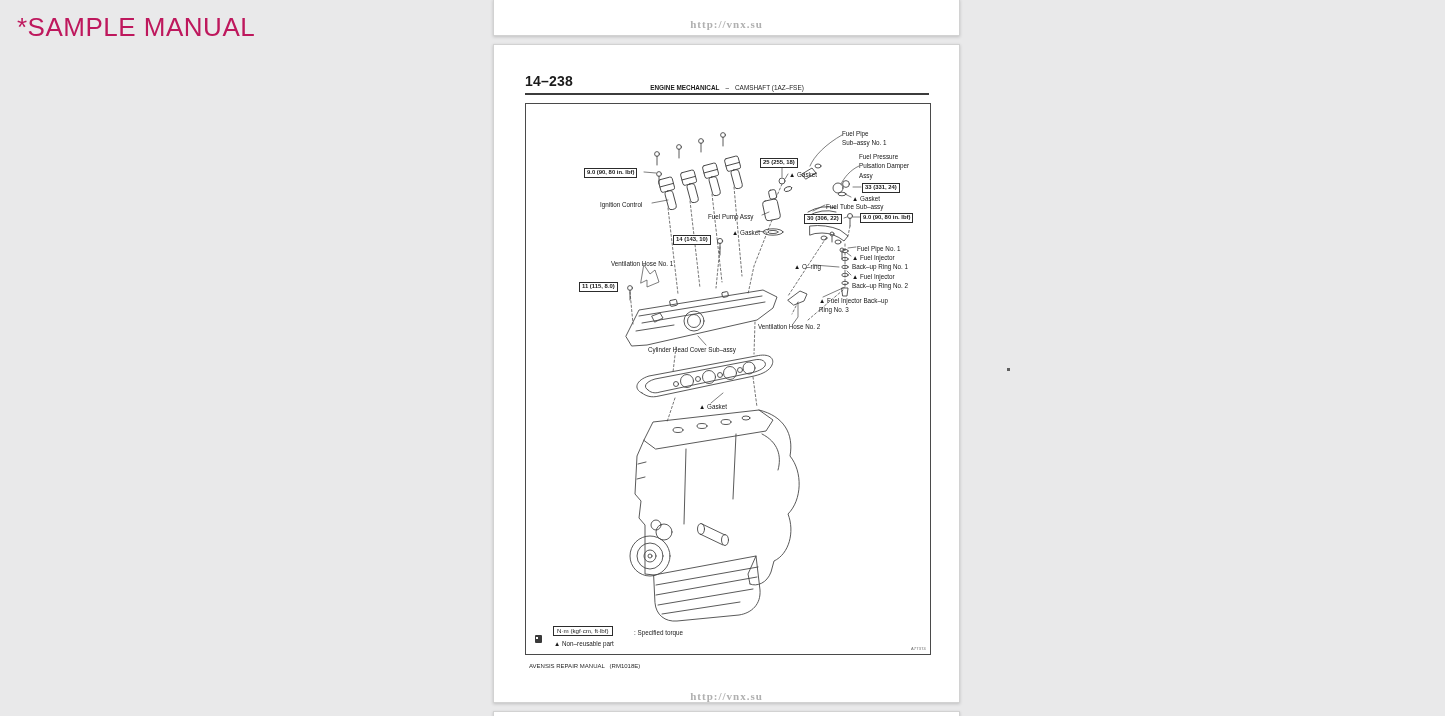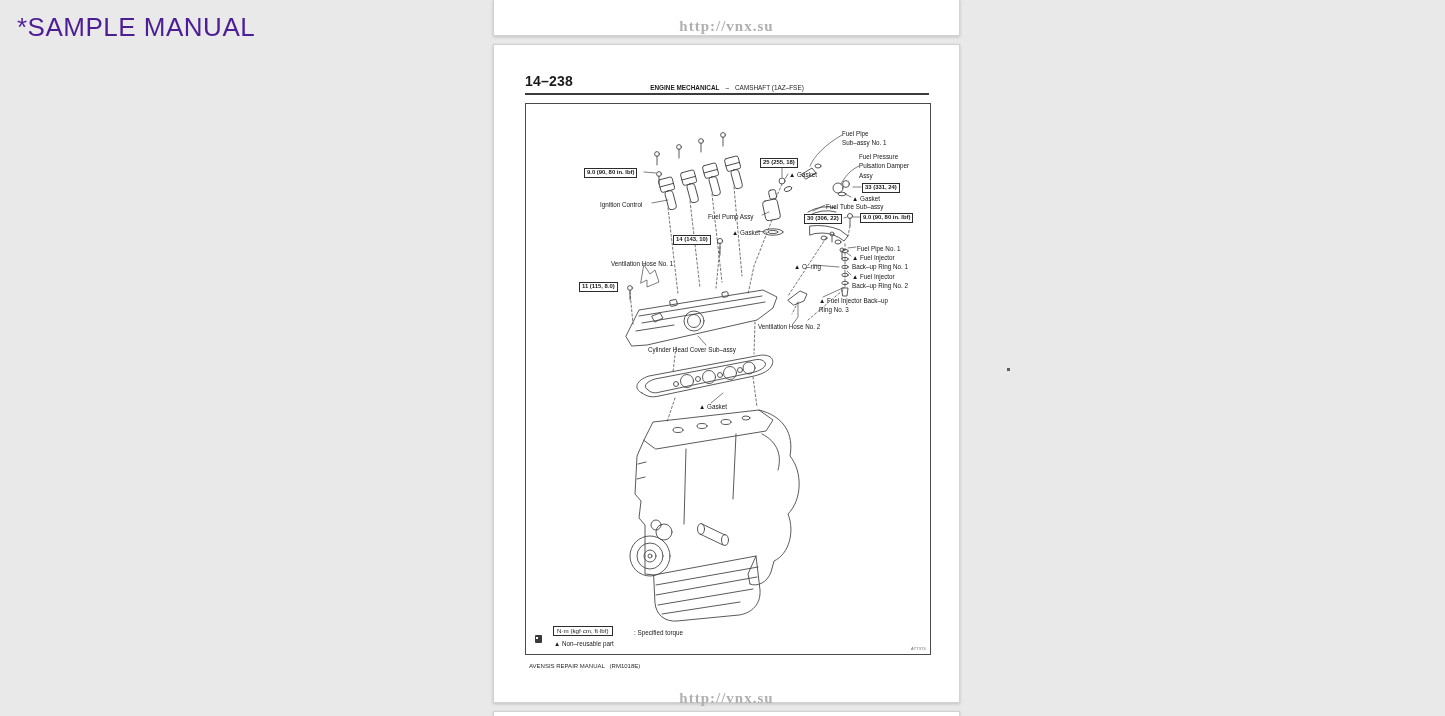--- a/index.html
+++ b/index.html
@@ -4,34 +4,34 @@
 <style>
   html,body{margin:0;padding:0;}
   body{
     width:1445px;height:716px;position:relative;overflow:hidden;
     background:#e9e9ea;
     font-family:"Liberation Sans", sans-serif;
     color:#1b1b1b;
   }
   .sample-label{
     position:absolute;left:17px;top:12px;
-    font-size:26px;letter-spacing:.5px;color:#4c1d95;
+    font-size:26px;letter-spacing:.5px;color:#be185d;
   }
   .page{
     position:absolute;left:493px;width:467px;background:#ffffff;
     border:1px solid #d2d2d2;box-shadow:0 1px 3px rgba(0,0,0,.18);
     box-sizing:border-box;
   }
   .page.top-page{top:-1px;height:37px;overflow:hidden;border-top:none;}
   .page.main-page{top:44px;height:659px;}
   .page.bottom-page{top:711px;height:6px;border-bottom:none;}
   .watermark{
     position:absolute;left:0;width:100%;text-align:center;
     font-family:"Liberation Serif", serif;font-weight:bold;
-    font-size:15px;color:#b0b0b0;letter-spacing:1px;
+    font-size:11px;color:#b0b0b0;letter-spacing:1px;
   }
   .top-page .watermark{top:19px;}
   .main-page .watermark{top:645px;}
   .page-number{position:absolute;left:31px;top:28px;font-size:14px;font-weight:bold;letter-spacing:.2px;}
   .section-header{position:absolute;left:31px;top:39px;width:404px;text-align:center;font-size:6.4px;white-space:nowrap;}
   .section-header .sec{font-weight:bold;}
   .section-header .sep{margin:0 6px;}
   .header-rule{position:absolute;left:31px;top:48px;width:404px;height:2px;background:#3c3c3c;}
   .figure-box{
     position:absolute;left:31px;top:58px;width:404px;height:550px;

